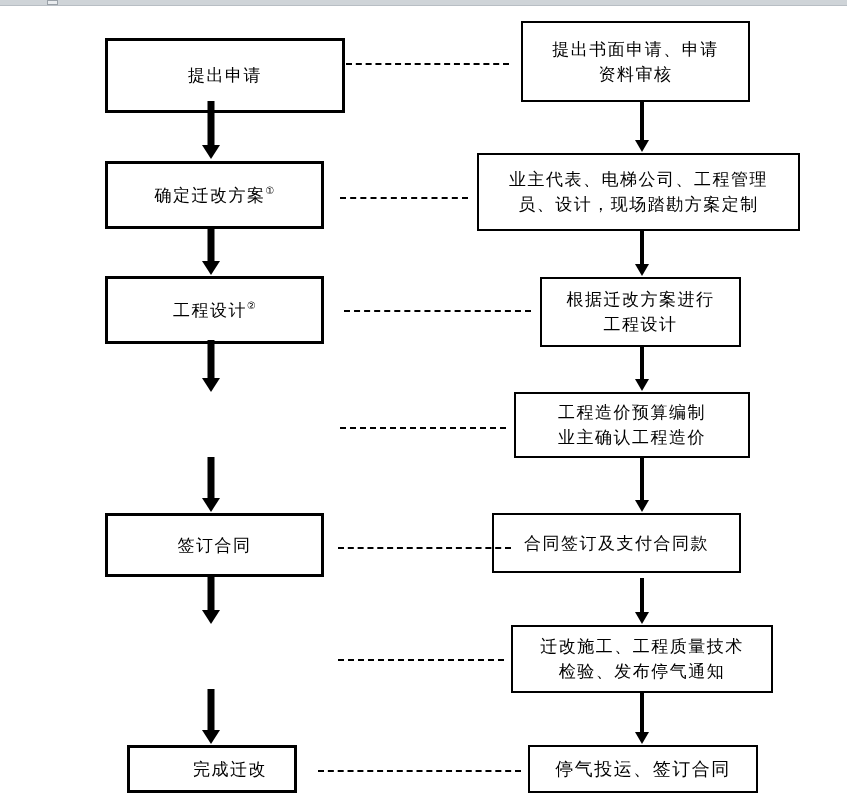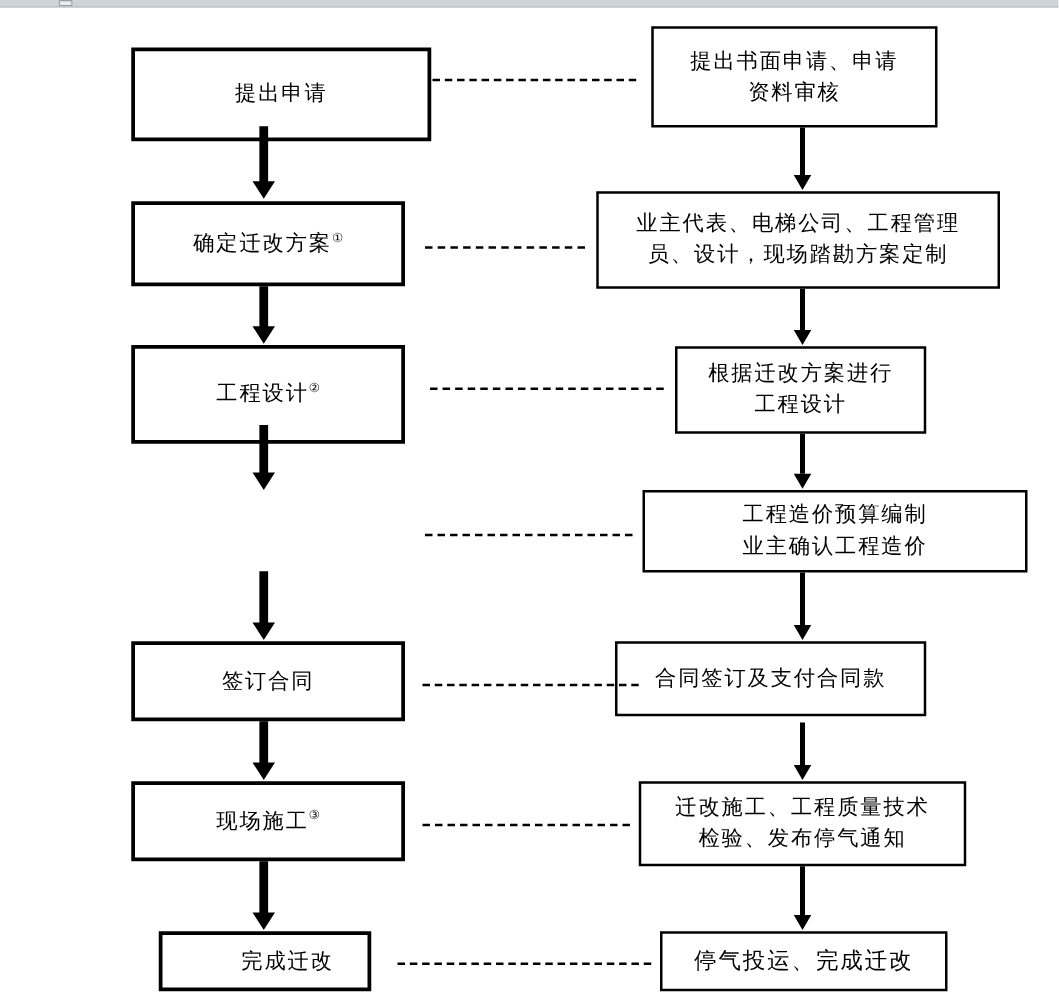--- a/index.html
+++ b/index.html
@@ -123,68 +123,65 @@
   </div>
 
   <div class="node" style="left:105px; top:26px; width:240px; height:75px;margin-top:12px;">
     <span class="txt">提出申请</span>
   </div>
 
   <div class="node" style="left:105px; top:161px; width:219px; height:68px;">
     <span class="txt"><span>确定迁改方案</span><span class="sup">①</span></span>
   </div>
 
-  <div class="node" style="left:105px; top:276px; width:219px; height:79px;">
+  <div class="node" style="left:105px; top:276px; width:219px; height:68px;">
     <span class="txt"><span>工程设计</span><span class="sup">②</span></span>
   </div>
 
 
   <div class="node" style="left:105px; top:513px; width:219px; height:64px;">
     <span class="txt">签订合同</span>
   </div>
 
-  <div class="node" style="left:105px; top:625px; width:219px; height:64px;">
-    <span class="txt"><span>现场施工</span><span class="sup">③</span></span>
-  </div>
 
   <div class="node" style="left:127px; top:745px; width:170px; height:48px;padding-left:36px;">
     <span class="txt">完成迁改</span>
   </div>
 
   <div class="node thin" style="left:521px; top:21px; width:229px; height:81px;">
     <span class="txt">提出书面申请、申请
 资料审核</span>
   </div>
 
   <div class="node thin" style="left:540px; top:277px; width:201px; height:70px;">
     <span class="txt">根据迁改方案进行
 工程设计</span>
   </div>
 
   <div class="node thin" style="left:477px; top:153px; width:323px; height:78px;">
     <span class="txt">业主代表、电梯公司、工程管理
 员、设计，现场踏勘方案定制</span>
   </div>
 
-  <div class="node thin" style="left:514px; top:392px; width:308px; height:66px;">
+  <div class="node thin" style="left:514px; top:392px; width:236px; height:66px;">
     <span class="txt">工程造价预算编制
 业主确认工程造价</span>
   </div>
 
   <div class="node thin" style="left:492px; top:513px; width:249px; height:60px;">
     <span class="txt">合同签订及支付合同款</span>
   </div>
 
   <div class="node thin" style="left:511px; top:625px; width:262px; height:68px;">
     <span class="txt">迁改施工、工程质量技术
 检验、发布停气通知</span>
   </div>
 
   <div class="node thin" style="left:528px; top:745px; width:230px; height:48px;">
-    <span class="txt big">停气投运、完成迁改</span>
+    <span class="txt big">停气投运、签订合同</span>
   </div>
 
   <div class="arrow left-col" style="left:196px; top:101px; width:30px; height:58px;">
     <div class="shaft" style="height:46px;"></div>
       <div class="head"></div>
   </div>
   <div class="arrow left-col" style="left:196px; top:229px; width:30px; height:46px;">
     <div class="shaft" style="height:34px;"></div>
       <div class="head"></div>
   </div>

